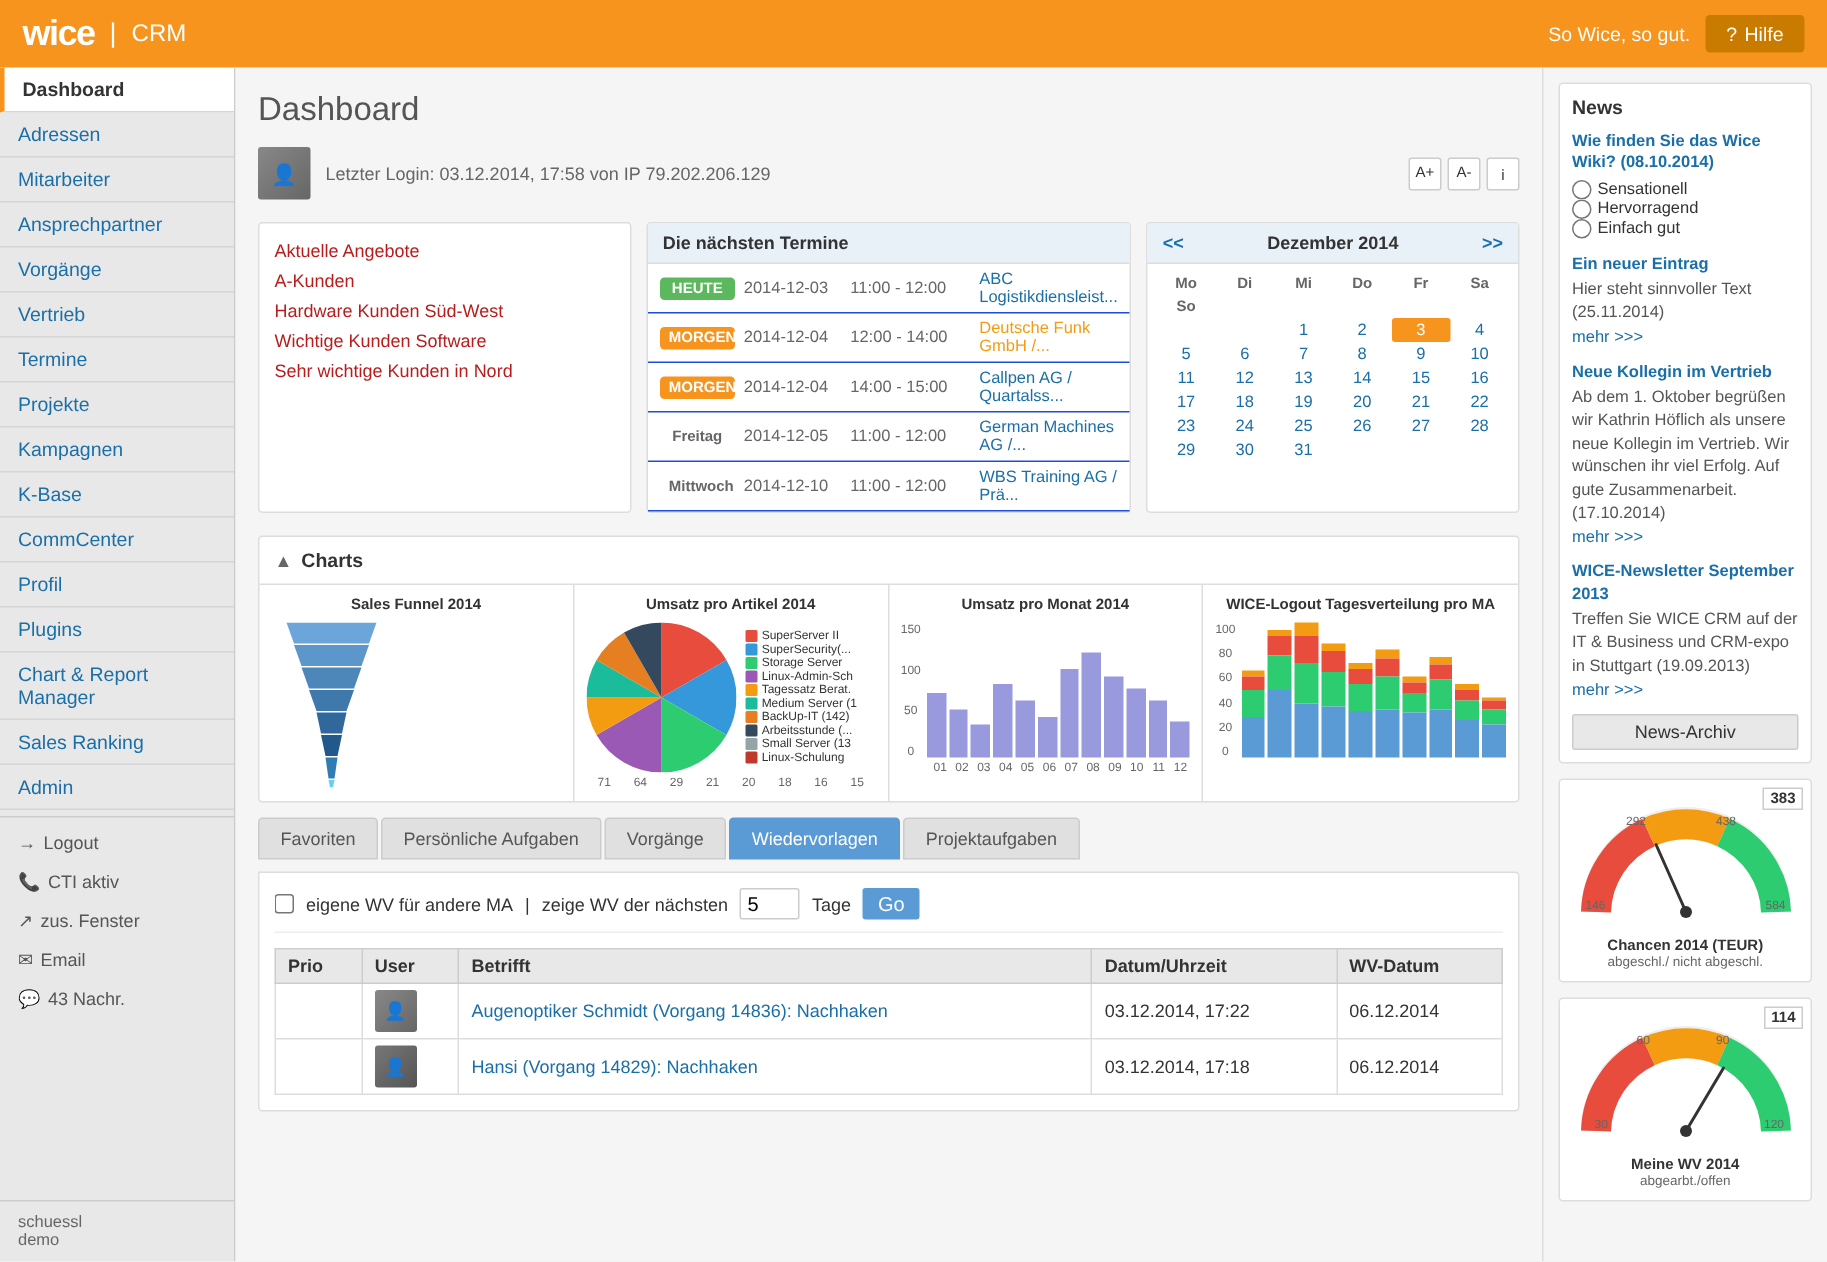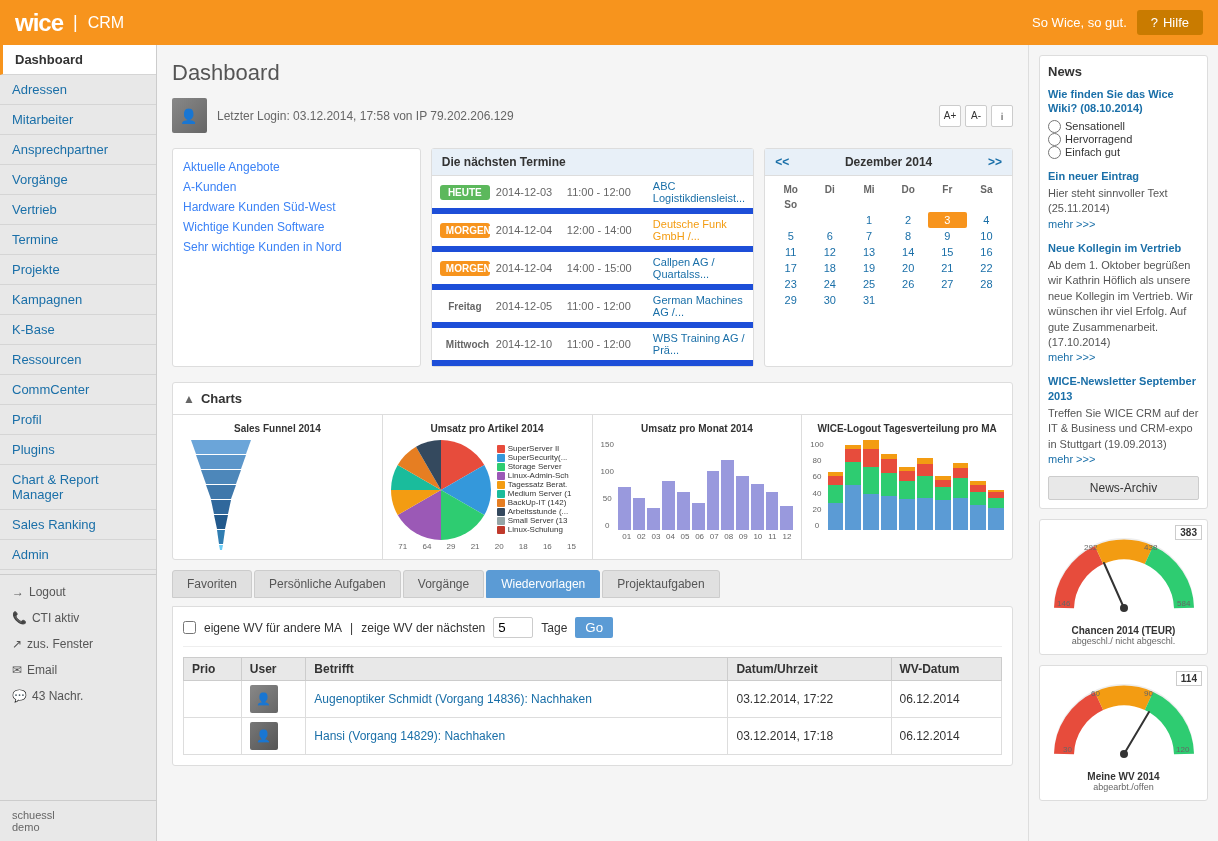--- a/index.html
+++ b/index.html
@@ -36,26 +36,26 @@
     .user-icons { margin-left: auto; display: flex; gap: 4px; }
     .user-icon-btn { width: 22px; height: 22px; border: 1px solid #ccc; background: #fff; border-radius: 2px; display: flex; align-items: center; justify-content: center; cursor: pointer; font-size: 10px; }
 
     
     .dashboard-grid { display: grid; grid-template-columns: 1fr 1fr 1fr; gap: 10px; margin-bottom: 15px; }
 
     
     .panel { background: white; border: 1px solid #ddd; border-radius: 3px; }
     .panel-header { background: #e8f0f8; padding: 6px 10px; font-weight: bold; font-size: 12px; color: #333; border-bottom: 1px solid #ddd; border-radius: 3px 3px 0 0; }
     .panel-body { padding: 8px 10px; }
-    .fav-link { color: #3b82f6; text-decoration: none; display: block; padding: 3px 0; font-size: 12px; }
+    .fav-link { color: #b91c1c; text-decoration: none; display: block; padding: 3px 0; font-size: 12px; }
 
     
     .termine-panel { background: white; border: 1px solid #ddd; border-radius: 3px; }
     .termine-header { background: #e8f0f8; padding: 6px 10px; font-weight: bold; font-size: 12px; color: #333; border-bottom: 1px solid #ddd; }
-    .termine-row { display: flex; align-items: center; gap: 6px; padding: 4px 8px; border-bottom: 6px solid #1d4ed8; font-size: 11px; }
+    .termine-row { display: flex; align-items: center; gap: 6px; padding: 4px 8px; border-bottom: 1px solid #1d4ed8; font-size: 11px; }
     .tag-badge { padding: 2px 6px; border-radius: 3px; font-size: 10px; font-weight: bold; color: white; min-width: 50px; text-align: center; }
     .badge-heute { background: #5cb85c; }
     .badge-morgen { background: #f7941d; }
     .termine-date { color: #666; min-width: 65px; }
     .termine-time { color: #666; min-width: 80px; }
     .termine-company { color: #1a6fa8; }
 
     
     .calendar-panel { background: white; border: 1px solid #ddd; border-radius: 3px; }
     .cal-header { display: flex; align-items: center; justify-content: space-between; padding: 6px 10px; background: #e8f0f8; border-bottom: 1px solid #ddd; font-size: 12px; font-weight: bold; }
@@ -150,21 +150,20 @@
     <div class="sidebar-item active">Dashboard</div>
     <div class="sidebar-item">Adressen</div>
     <div class="sidebar-item">Mitarbeiter</div>
     <div class="sidebar-item">Ansprechpartner</div>
     <div class="sidebar-item">Vorgänge</div>
     <div class="sidebar-item">Vertrieb</div>
     <div class="sidebar-item">Termine</div>
     <div class="sidebar-item">Projekte</div>
     <div class="sidebar-item">Kampagnen</div>
     <div class="sidebar-item">K-Base</div>
-    <div class="sidebar-item">Ressourcen</div>
     <div class="sidebar-item">CommCenter</div>
     <div class="sidebar-item">Profil</div>
     <div class="sidebar-item">Plugins</div>
     <div class="sidebar-item">Chart &amp; Report Manager</div>
     <div class="sidebar-item">Sales Ranking</div>
     <div class="sidebar-item">Admin</div>
     <div class="sidebar-divider"></div>
     <div class="sidebar-bottom"><span>→</span> Logout</div>
     <div class="sidebar-bottom"><span>📞</span> CTI aktiv</div>
     <div class="sidebar-bottom"><span>↗</span> zus. Fenster</div>

